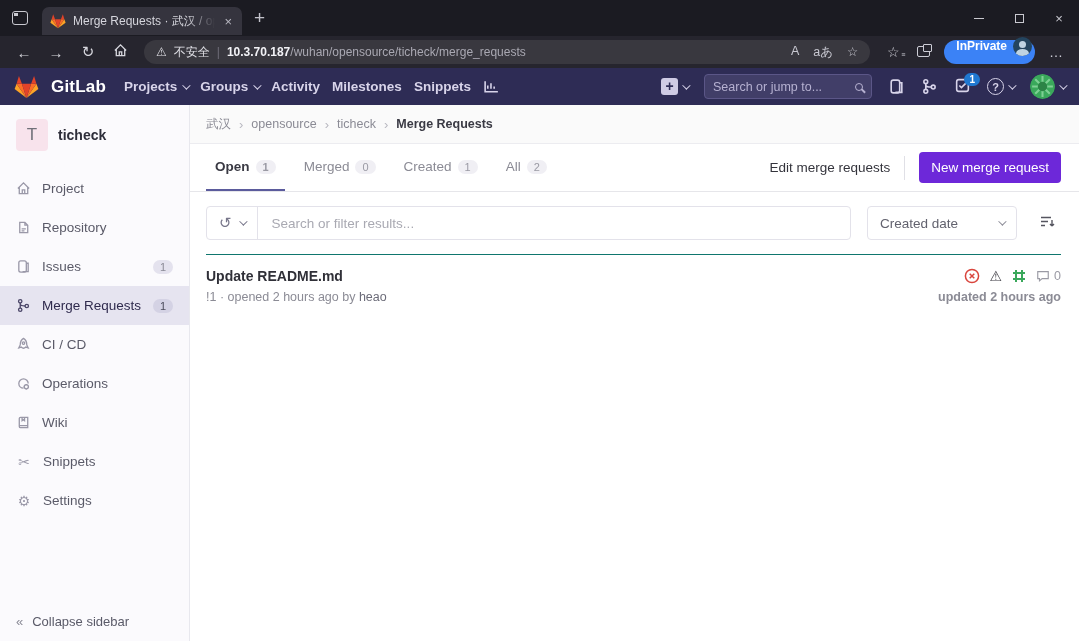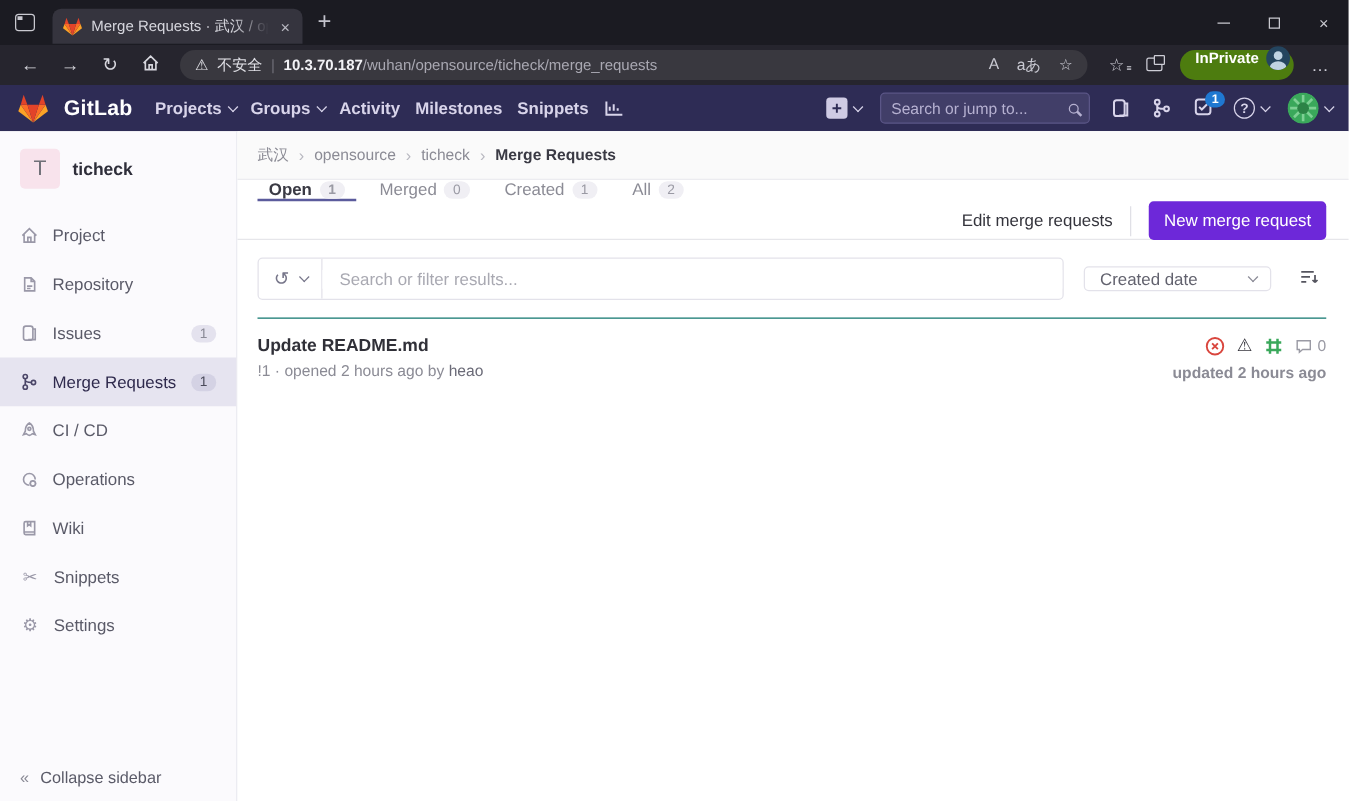--- a/index.html
+++ b/index.html
@@ -27,21 +27,21 @@
   .warn-glyph { color:#e0e0e6; font-size:12px; }
   .sec-label { color:#e0e0e6; }
   .addr-sep { color:#6f6e78; }
   .addr-domain { color:#f2f2f6; font-weight:bold; }
   .addr-path { color:#a9a8b2; }
   .addr-icons { margin-left:auto; display:flex; gap:14px; color:#c9c9d2; font-size:12.5px; }
   .chrome-icon { width:26px; text-align:center; font-size:14px; color:#cdcdd6; cursor:pointer; position:relative; }
   .collections { width:13px; height:11px; border:1.3px solid #cdcdd6; border-radius:2px; position:relative; display:inline-block; }
   .collections::after { content:''; position:absolute; right:-3px; top:-3px; width:7px; height:6px; background:#26252e; border:1.3px solid #cdcdd6; border-radius:1px; }
   .fav-lines { position:absolute; right:1px; bottom:2px; font-size:7px; color:#cdcdd6; letter-spacing:0; }
-  .inprivate { background:#4d7c0f; color:#fff; border-radius:13px; height:24px; display:flex; align-items:center; gap:6px; padding:0 3px 12px 12px; font-size:12px; font-weight:bold; margin:0 4px; }
+  .inprivate { background:#3b82f6; color:#fff; border-radius:13px; height:24px; display:flex; align-items:center; gap:6px; padding:0 3px 12px 12px; font-size:12px; font-weight:bold; margin:0 4px; }
   .person { width:19px; height:19px; border-radius:50%; background:#24455f; position:relative; overflow:hidden; }
   .person::before { content:''; position:absolute; left:6px; top:4px; width:7px; height:7px; border-radius:50%; background:#bfd3e2; }
   .person::after { content:''; position:absolute; left:3px; top:12px; width:13px; height:9px; border-radius:50%; background:#bfd3e2; }
 
   
   .gl-navbar { height:37px; background:#2e2c55; display:flex; align-items:center; padding:0 14px; gap:4px; }
   .gl-logo { width:25px; height:25px; }
   .gl-brand { color:#fff; font-weight:bold; font-size:17px; margin:0 14px 0 8px; letter-spacing:.2px; }
   .gl-menu { display:flex; align-items:center; gap:12px; }
   .gl-menu-item { color:#d8d4ea; font-size:13.5px; font-weight:600; display:flex; align-items:center; gap:5px; cursor:pointer; }
@@ -75,37 +75,37 @@
   .side-item.active .side-badge { background:#d4d2e4; color:#4b4b5b; }
   .collapse { margin-top:auto; display:flex; align-items:center; gap:9px; padding:12px 16px; color:#5a5a68; font-size:13px; cursor:pointer; }
   .collapse .dbl { font-size:13px; color:#8a8a96; }
 
   main { flex:1; display:flex; flex-direction:column; background:#fff; min-width:0; }
   .breadcrumb-bar { height:39px; background:#fafafa; border-bottom:1px solid #ececf0; display:flex; align-items:center; padding:0 16px; gap:8px; font-size:12.5px; }
   .crumb { color:#8b8b95; cursor:pointer; }
   .crumb-sep { color:#b8b8c0; font-size:13px; }
   .crumb.last { color:#3a3a44; font-weight:600; cursor:default; }
 
-  .tabs-row { height:48px; border-bottom:1px solid #e6e6ea; display:flex; padding:0 18px 0 16px;flex-direction:column; }
+  .tabs-row { height:48px; border-bottom:1px solid #e6e6ea; display:flex; align-items:center; padding:0 18px 0 16px; }
   .mr-tabs { display:flex; gap:10px; height:100%; }
   .mr-tab { display:flex; align-items:center; gap:6px; padding:0 9px; color:#8b8b95; font-size:13.5px; cursor:pointer; border-bottom:2px solid transparent; }
   .mr-tab.active { color:#3a3a44; font-weight:700; border-bottom-color:#5b5b9c; }
   .cnt { background:#f0eff4; color:#9a9aa4; border-radius:9px; font-size:11px; padding:1px 7px; }
   .tabs-actions { margin-left:auto; display:flex; align-items:center; gap:14px; }
   .edit-btn { color:#34343c; font-size:13.5px; cursor:pointer; }
   .vdiv { width:1px; height:24px; background:#e0e0e6; }
   .new-btn { background:#6d28d9; color:#fff; font-size:13.5px; border:none; border-radius:4px; padding:8px 12px; cursor:pointer; font-family:inherit; }
 
   .filter-row { display:flex; align-items:center; padding:14px 18px 12px 16px; gap:16px; }
   .filter-box { flex:1; height:34px; border:1px solid #e3e2ea; border-radius:4px; display:flex; align-items:center; overflow:hidden; }
   .hist-btn { display:flex; align-items:center; gap:7px; padding:0 12px; height:100%; border-right:1px solid #e3e2ea; color:#77768a; cursor:pointer; }
   .hist-glyph { font-size:15px; }
   .filter-box input { flex:1; border:none; outline:none; padding:0 14px; font-size:13.5px; color:#4a4a52; font-family:inherit; }
   .filter-box input::placeholder { color:#a9a9b2; }
-  .sort-dd { width:150px; height:20px; border:1px solid #e3e2ea; border-radius:4px; display:flex; align-items:center; padding:0 12px; color:#62626e; font-size:13.5px; cursor:pointer; }
+  .sort-dd { width:150px; height:34px; border:1px solid #e3e2ea; border-radius:4px; display:flex; align-items:center; padding:0 12px; color:#62626e; font-size:13.5px; cursor:pointer; }
   .sort-dd .chev { margin-left:auto; color:#8a8a96; }
   .sort-dir { width:28px; text-align:center; cursor:pointer; }
 
   .mr-list { border-top:1px solid #0f766e; margin:2px 18px 0 16px; }
   .mr-row { display:flex; padding:13px 0; }
   .mr-main { min-width:0; }
   .mr-title { font-size:14px; font-weight:700; color:#303038; cursor:pointer; }
   .mr-meta { margin-top:6px; font-size:12.5px; color:#8b8b95; }
   .mr-author { color:#6b6b78; cursor:pointer; }
   .mr-side { margin-left:auto; text-align:right; flex:none; }

